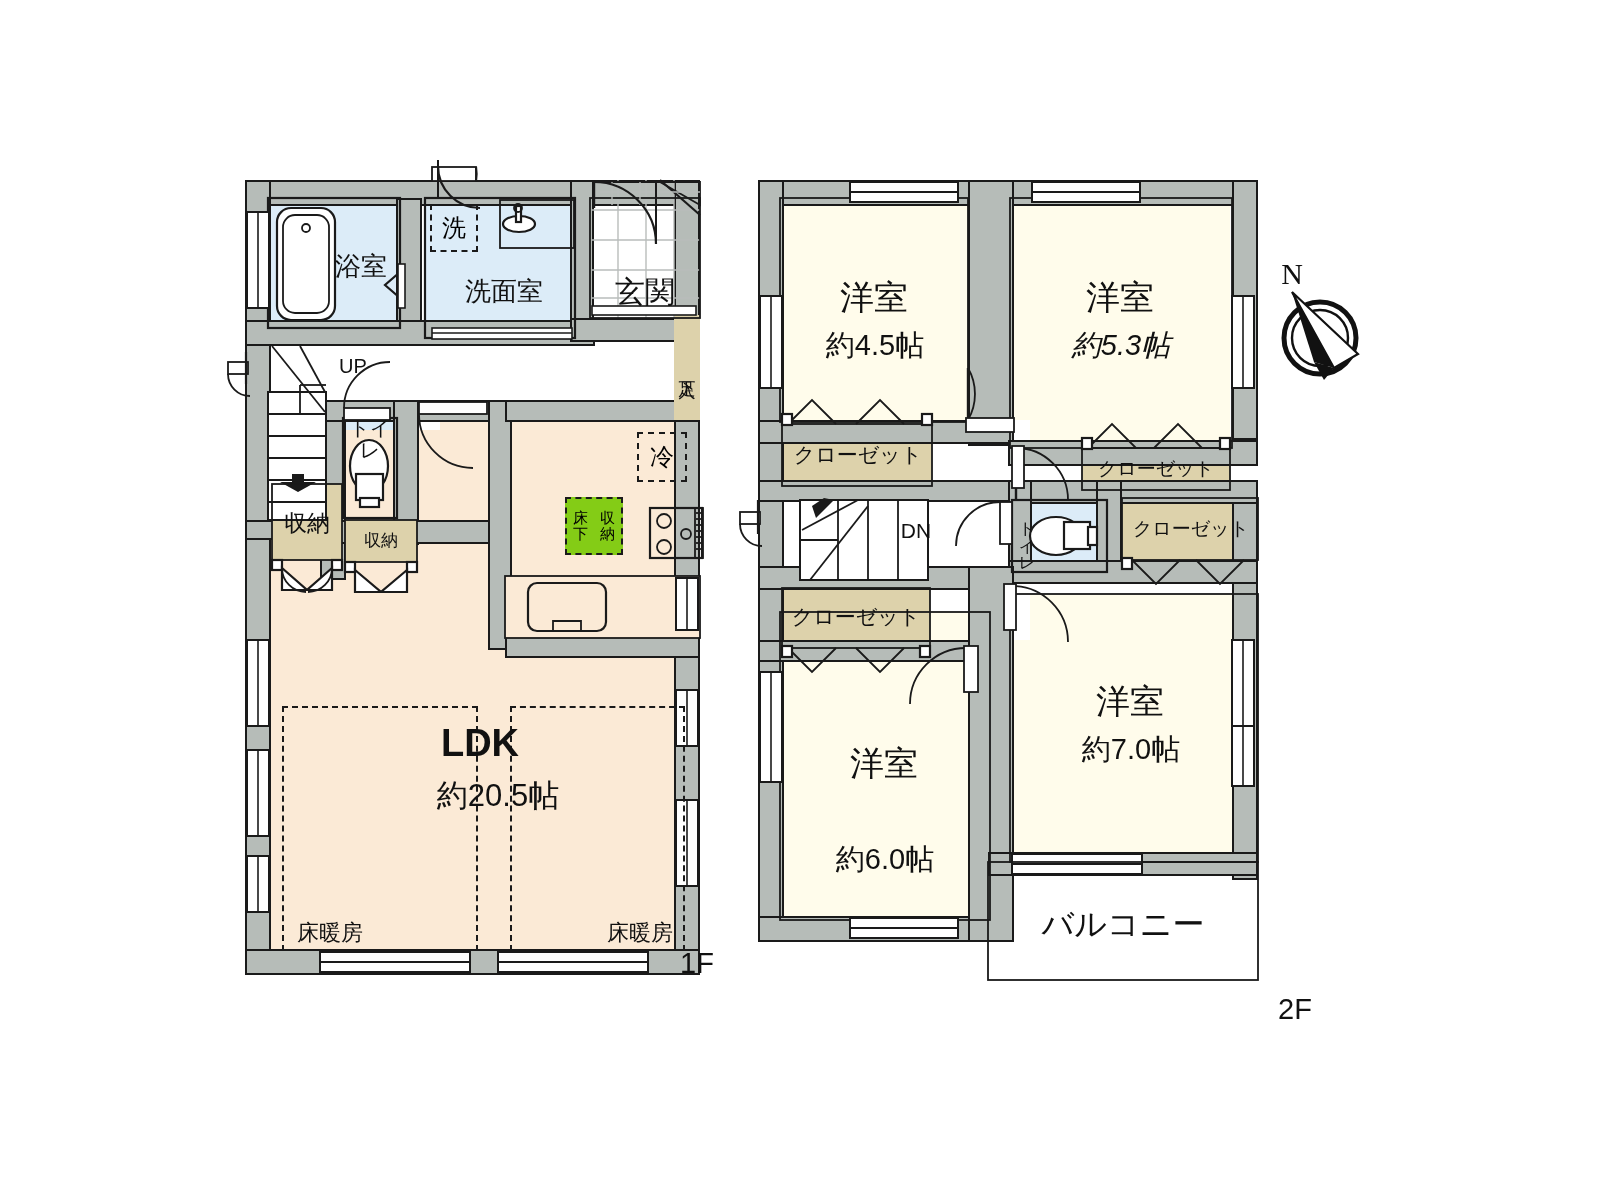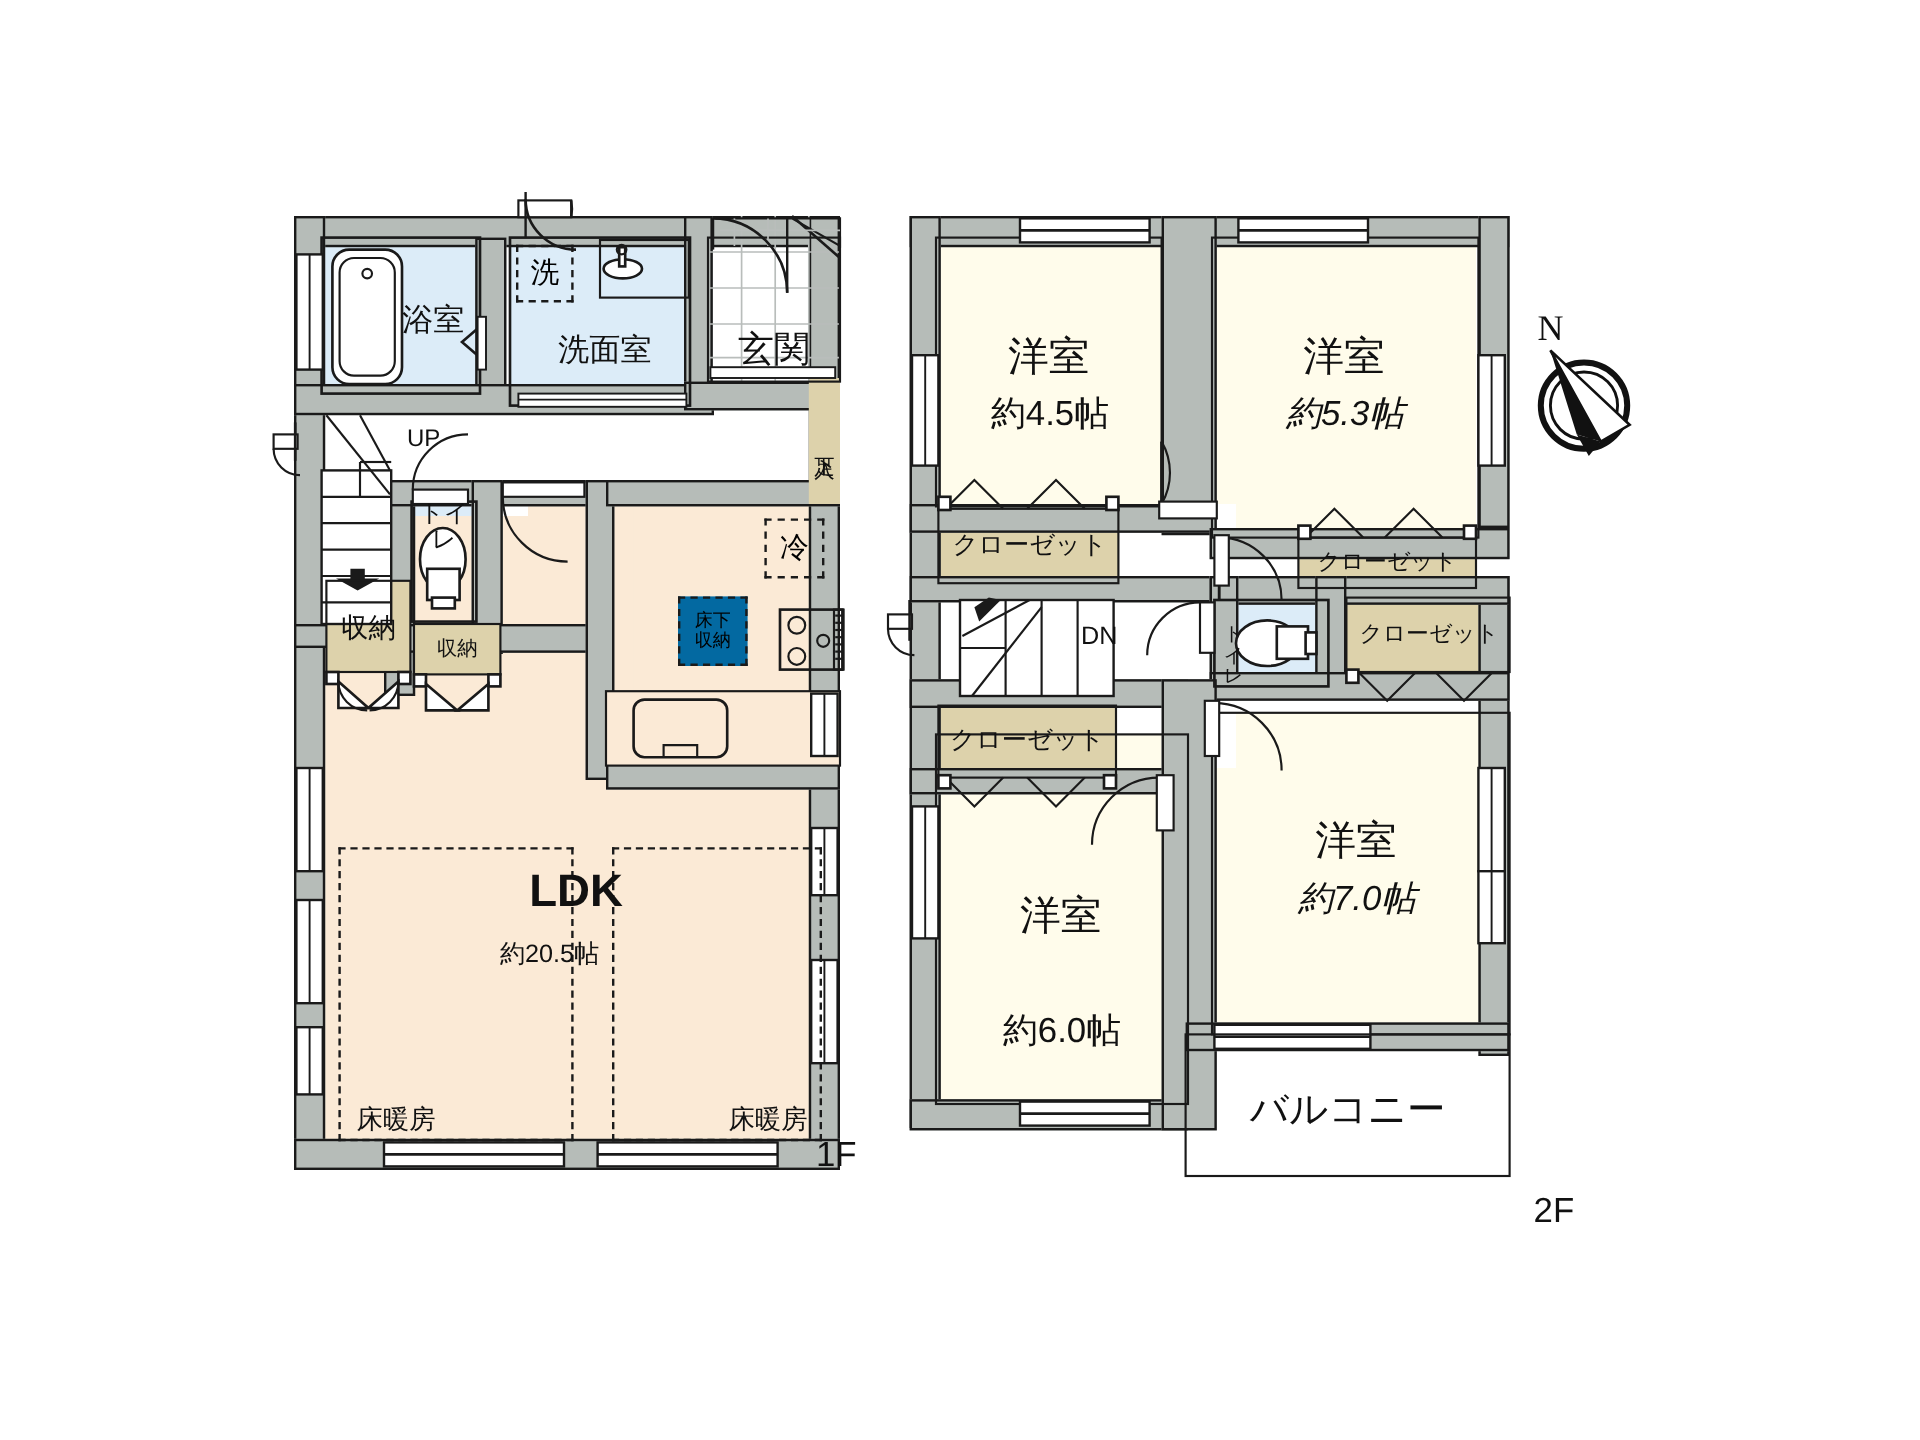--- a/index.html
+++ b/index.html
@@ -232,40 +232,40 @@
 
       <rect x="268" y="418" width="432" height="532" fill="none" stroke="none"></rect>
     </svg>
 
     <div class="dashbox" style="left:430px;top:204px;width:48px;height:48px;font-size:24px;background:transparent;">
       <span>洗</span>
     </div>
     <div class="dashbox" style="left:637px;top:432px;width:50px;height:50px;font-size:24px;background:transparent;">
       <span>冷</span>
     </div>
-    <div class="dashbox" style="left:565px;top:497px;width:58px;height:58px;font-size:15px;background:#0369a1;flex-direction:column;">
+    <div class="dashbox" style="left:565px;top:497px;width:58px;height:58px;font-size:15px;background:#84cc16;flex-direction:row;">
       <span>床下</span>
       <span>収納</span>
     </div>
     <div class="dashbox" style="left:282px;top:706px;width:196px;height:245px;background:transparent;"></div>
     <div class="dashbox" style="left:510px;top:706px;width:175px;height:245px;background:transparent;"></div>
 
     <div class="olbl" style="left:318px;top:250px;width:86px;height:34px;font-size:26px;">浴室</div>
     <div class="olbl" style="left:442px;top:275px;width:124px;height:34px;font-size:26px;">洗面室</div>
     <div class="olbl" style="left:596px;top:275px;width:98px;height:34px;font-size:30px;">玄関</div>
     <div class="olbl v-txt" style="left:676px;top:318px;width:22px;height:100px;font-size:17px;">下足入</div>
     <div class="olbl" style="left:341px;top:424px;width:58px;height:30px;font-size:20px;">トイレ</div>
     <div class="olbl" style="left:276px;top:492px;width:62px;height:62px;font-size:23px;flex-direction:column;line-height:1.05;">
         <span>収納</span>
       </div>
     <div class="olbl" style="left:348px;top:524px;width:66px;height:34px;font-size:17px;">収納</div>
     <div class="olbl" style="left:330px;top:352px;width:46px;height:28px;font-size:20px;">UP</div>
 
     <div class="olbl" style="left:390px;top:722px;width:180px;height:42px;font-size:38px;font-weight:600;">LDK</div>
-    <div class="olbl" style="left:356px;top:776px;width:204px;height:40px;font-size:21px;">約20.5帖</div>
+    <div class="olbl" style="left:396px;top:776px;width:204px;height:40px;font-size:31px;">約20.5帖</div>
 
     <div class="olbl" style="left:278px;top:918px;width:104px;height:30px;font-size:22px;">床暖房</div>
     <div class="olbl" style="left:588px;top:918px;width:104px;height:30px;font-size:22px;">床暖房</div>
 
     <div class="floorlabel" style="left:680px;top:947px;">1F</div>
   </div>
 
   <div class="plan" id="f2" style="left:740px;top:0;width:600px;height:1010px;">
 
     <div class="room yoshitsu" style="left:40px;top:198px;width:188px;height:222px;"></div>
@@ -424,21 +424,21 @@
     <div class="olbl" style="left:72px;top:276px;width:124px;height:42px;font-size:34px;">洋室</div>
     <div class="olbl" style="left:62px;top:326px;width:146px;height:38px;font-size:29px;">約4.5帖</div>
 
     <div class="olbl" style="left:318px;top:276px;width:124px;height:42px;font-size:34px;">洋室</div>
     <div class="olbl" style="left:308px;top:326px;width:146px;height:38px;font-size:29px;font-style:italic;">約5.3帖</div>
 
     <div class="olbl" style="left:82px;top:742px;width:124px;height:42px;font-size:34px;">洋室</div>
     <div class="olbl" style="left:72px;top:792px;width:146px;height:38px;font-size:29px;margin-top:48px;">約6.0帖</div>
 
     <div class="olbl" style="left:328px;top:680px;width:124px;height:42px;font-size:34px;">洋室</div>
-    <div class="olbl" style="left:318px;top:730px;width:146px;height:38px;font-size:29px;font-style:italic;">約7.0帖</div>
+    <div class="olbl" style="left:318px;top:730px;width:146px;height:38px;font-size:29px;">約7.0帖</div>
 
     <div class="olbl" style="left:46px;top:440px;width:144px;height:30px;font-size:21px;">クローゼット</div>
     <div class="olbl" style="left:344px;top:454px;width:144px;height:30px;font-size:19px;">クローゼット</div>
     <div class="olbl" style="left:44px;top:602px;width:144px;height:30px;font-size:21px;">クローゼット</div>
     <div class="olbl" style="left:384px;top:514px;width:134px;height:30px;font-size:19px;">クローゼット</div>
 
     <div class="olbl v-txt" style="left:276px;top:506px;width:22px;height:62px;font-size:16px;">トイレ</div>
 
     <div class="olbl" style="left:150px;top:516px;width:52px;height:30px;font-size:21px;">DN</div>
 

